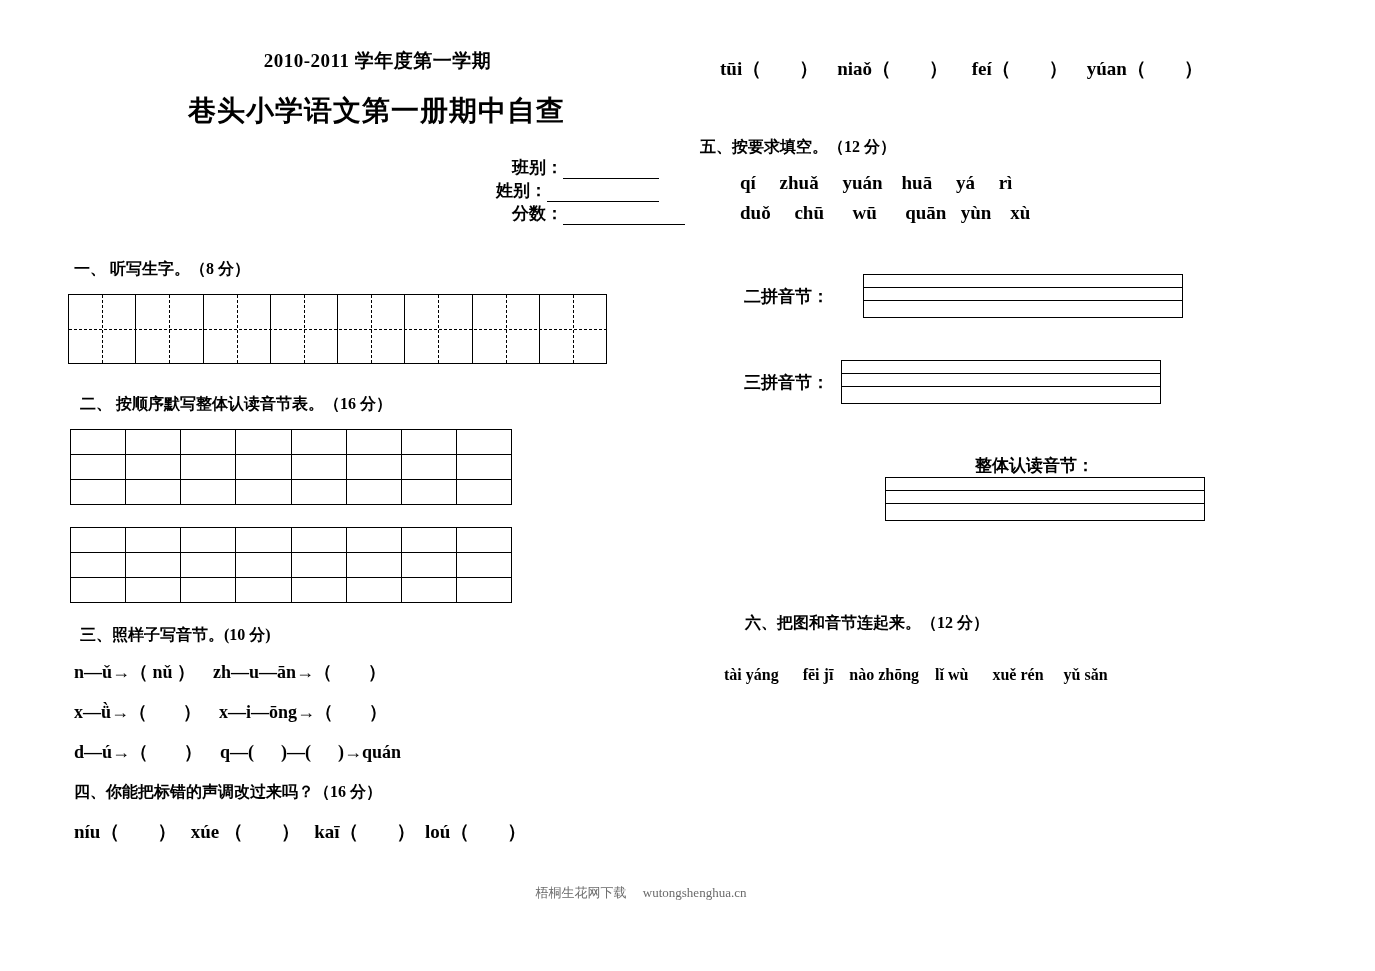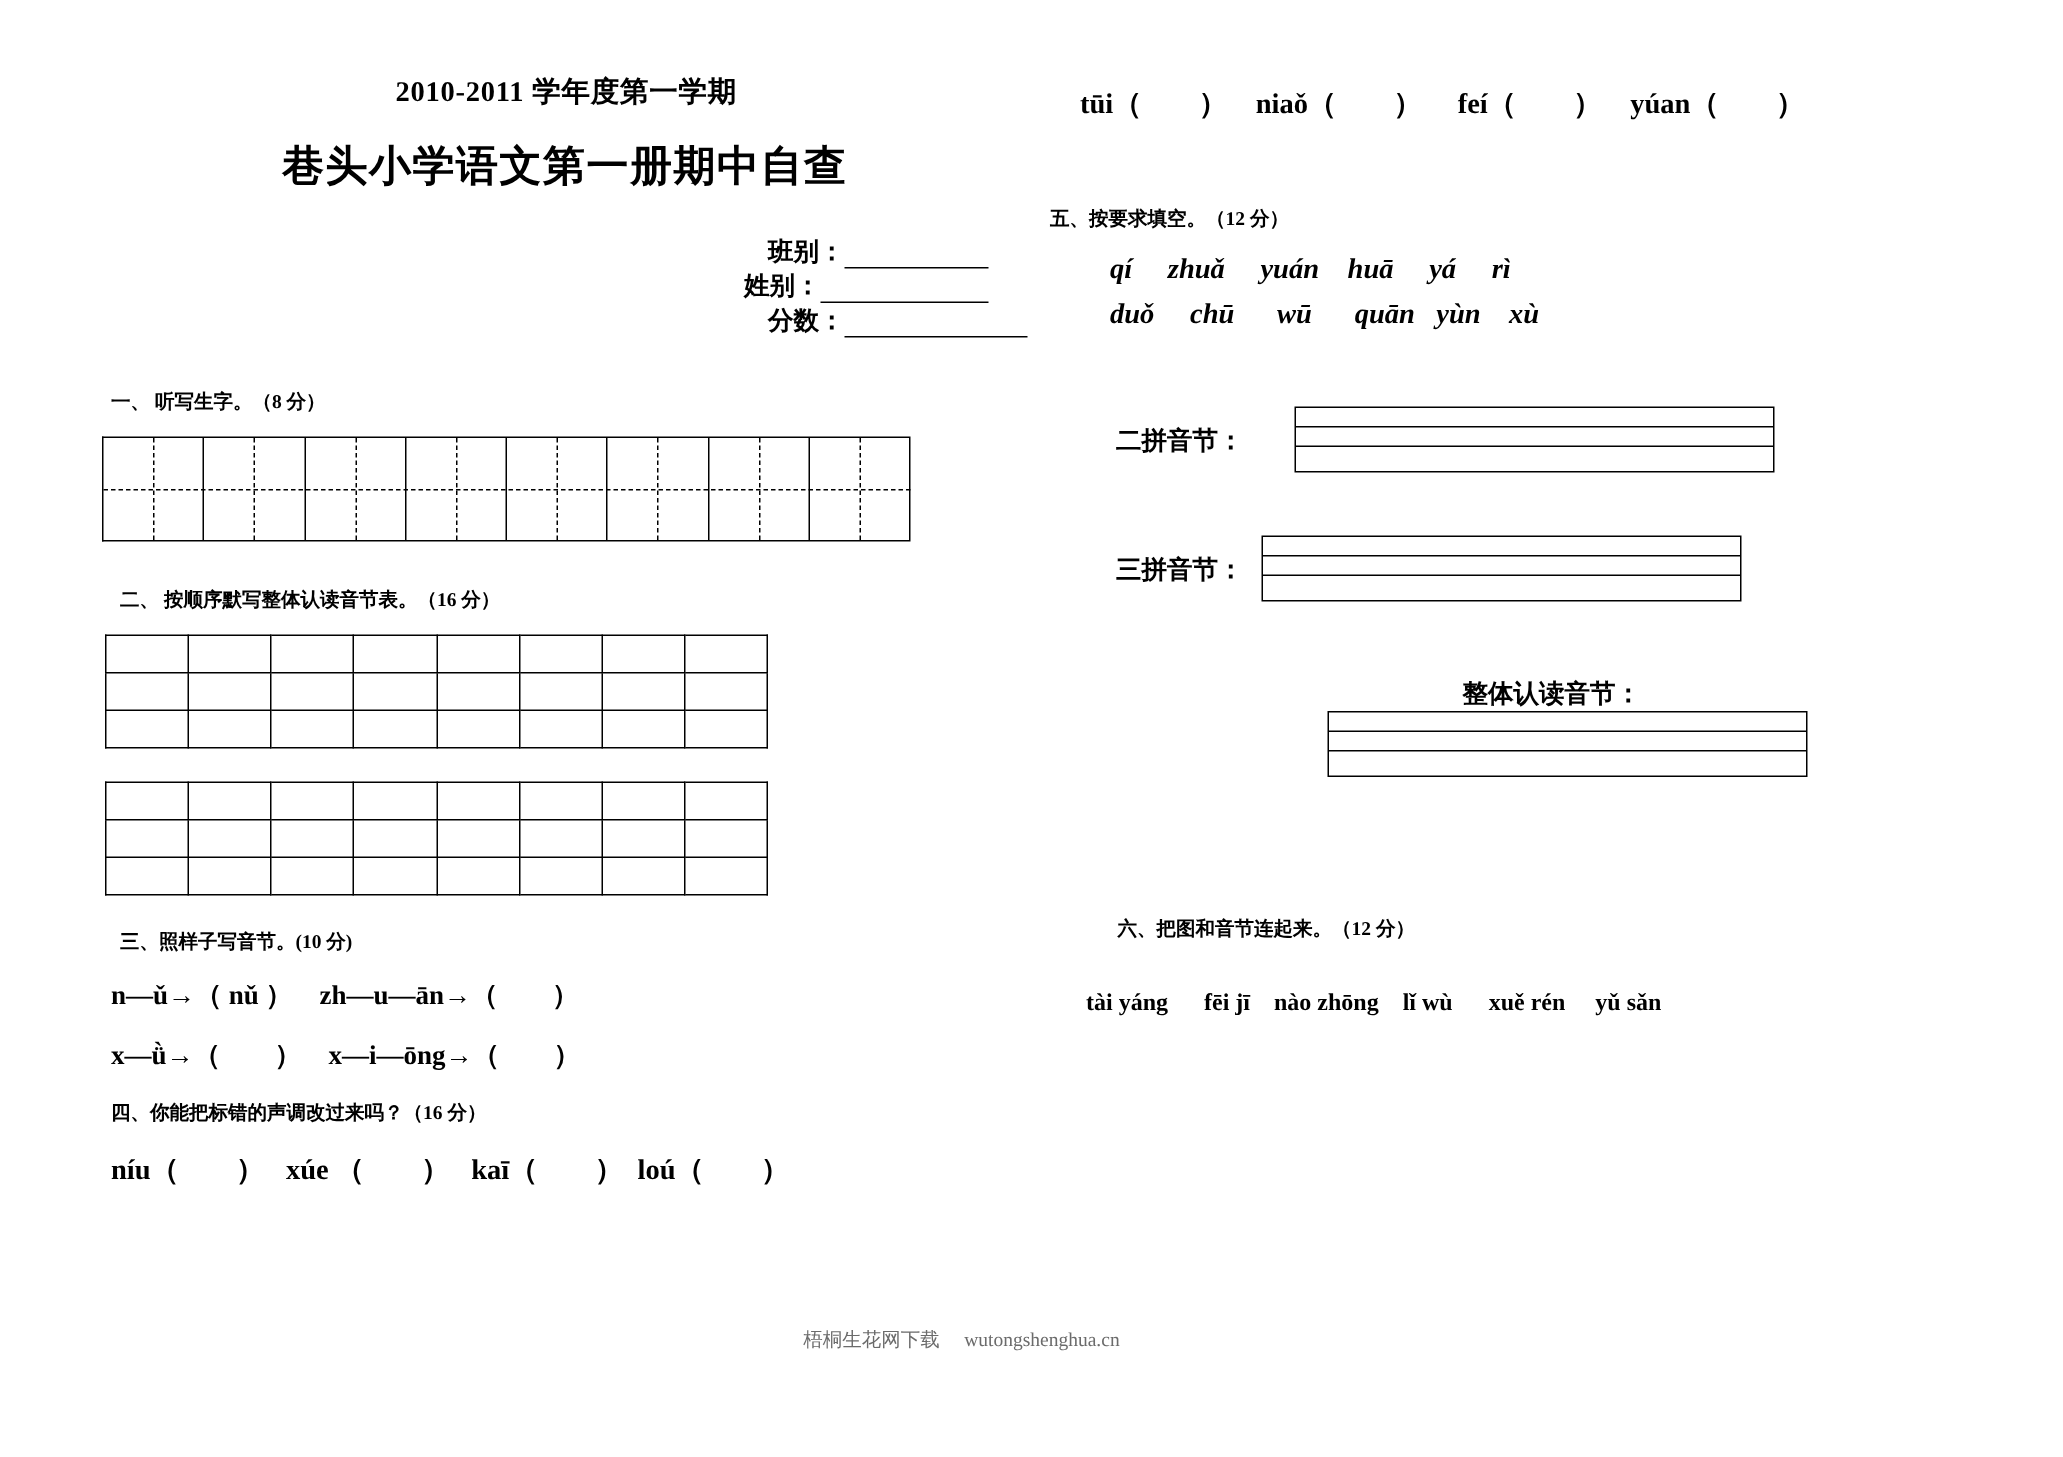--- a/index.html
+++ b/index.html
@@ -70,21 +70,21 @@
   .id-blank {
     display: inline-block;
     border-bottom: 1.6px solid #000;
     height: 16px;
   }
   .blank-w1 { width: 96px; margin-right: 26px; }
   .blank-w2 { width: 112px; margin-right: 26px; }
   .blank-w3 { width: 122px; }
 
   .section-head {
-    font-size: 13px;
+    font-size: 16px;
     font-weight: bold;
     margin: 0 0 14px 0;
     padding-left: 14px;
     white-space: nowrap;
   }
   .section-head.indent-more { padding-left: 20px; }
   .section-head.no-indent { padding-left: 0px; }
 
   
   .tzg {
@@ -163,21 +163,20 @@
     padding-left: 20px;
     margin: 8px 0 0 0;
     white-space: pre;
   }
   .syl-list {
     font-size: 19px;
     font-weight: bold;
     margin: 0 0 6px 0;
     padding-left: 40px;
     white-space: pre;
-    font-style: italic;
   }
   .syl-list.row2 { margin-top: 8px; }
 
   .answer-block {
     display: flex;
     align-items: center;
     margin: 0 0 0 0;
   }
   .answer-label {
     font-size: 17px;
@@ -317,20 +316,21 @@
             <td></td>
         <td></td>
             <td></td>
       </tr>
     </tbody>
       </table>
 
     <div class="section-head indent-more" style="margin-top:22px;">三、照样子写音节。(10 分)</div>
     <div class="pinyin-row">n—ǔ→（ nǔ ）    zh—u—ān→（        ）</div>
     <div class="pinyin-row">x—ǜ→（        ）    x—i—ōng→（        ）</div>
+    <div class="pinyin-row">d—ú→（        ）    q—(      )—(      )→quán</div>
 
     <div class="section-head" style="margin-top:18px;">四、你能把标错的声调改过来吗？（16 分）</div>
     <div class="tone-row">níu（        ）   xúe （        ）   kaī（        ）  loú（        ）</div>
 
   </div>
 
   <div class="col-right">
 
     <div class="tone-row-top">tūi（        ）    niaǒ（        ）     feí（        ）    yúan（        ）</div>
 

